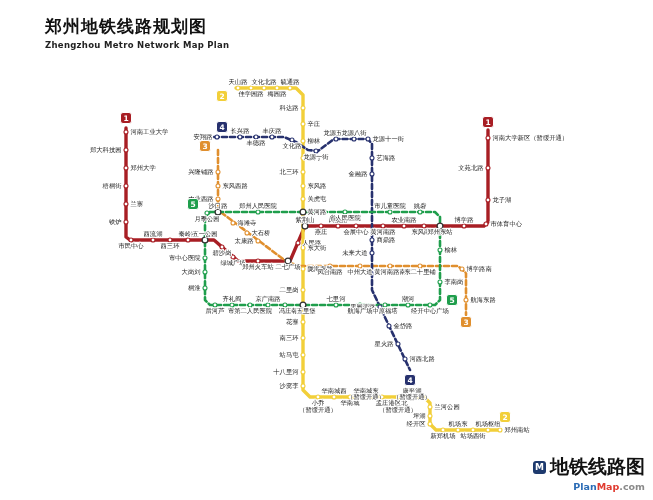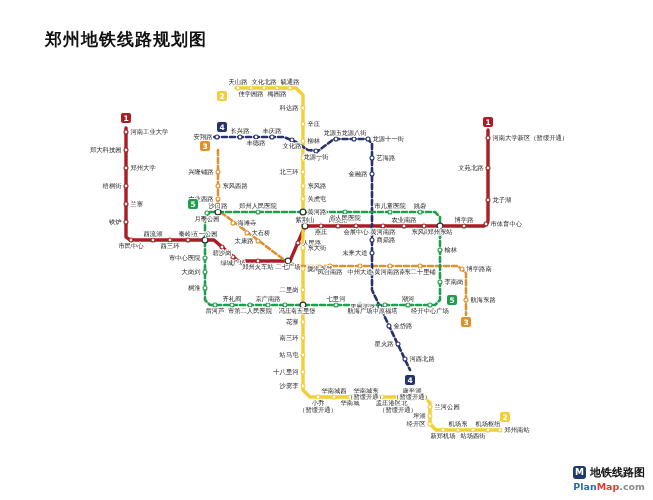--- a/index.html
+++ b/index.html
@@ -1,28 +1,28 @@
 <!DOCTYPE html>
 <html><head>
 <meta charset="utf-8">
 <style>
   html,body{margin:0;padding:0;}
   body{
     width:653px;height:500px;position:relative;background:#ffffff;overflow:hidden;
     font-family:"DejaVu Sans","Liberation Sans",sans-serif;
   }
-  .header{position:absolute;left:45px;top:28px;}
+  .header{position:absolute;left:45px;top:15px;}
   .header .title{font-size:17px;font-weight:bold;color:#111;letter-spacing:1px;}
   .header .subtitle{font-size:8.5px;font-weight:bold;color:#222;margin-top:2px;letter-spacing:0.3px;}
   .map-wrap{position:absolute;left:0;top:0;width:653px;height:500px;}
   .watermark{position:absolute;right:8px;bottom:8px;text-align:right;}
   .watermark .brand-row{display:flex;align-items:center;justify-content:flex-end;gap:4px;}
   .metro-logo{width:13px;height:13px;border-radius:3px;background:#1e3a6e;color:#fff;
     font-size:9px;font-weight:bold;display:flex;align-items:center;justify-content:center;line-height:1;}
-  .watermark .brand{font-size:11px;font-weight:bold;color:#111;}
+  .watermark .brand{font-size:19px;font-weight:bold;color:#111;}
   .watermark .domain{font-size:9.5px;font-weight:bold;margin-top:1px;}
 </style>
 </head>
 <body>
 
 <div class="map-wrap">
   <svg id="metro-svg" width="653" height="500" viewBox="0 0 653 500" xmlns="http://www.w3.org/2000/svg">
       <g>
         <polyline points="126,128 126,237 130,240 214,240 238,261 290,261 305,226 484,226 488,222 488,130" fill="none" stroke="#a81e24" stroke-width="3.4" stroke-linejoin="round" stroke-linecap="round"></polyline>
         <polyline points="236,88 296,88 303,95 303,390 310,397 424,397 430,403 430,424 436,430 500,430" fill="none" stroke="#f2cf39" stroke-width="3.4" stroke-linejoin="round" stroke-linecap="round"></polyline>
@@ -286,20 +286,21 @@
         <rect x="187.5" y="198.5" width="11" height="11" rx="2.5" fill="#1f9e4c" stroke="#ffffff" stroke-width="1"></rect>
         <text x="193" y="206.6" text-anchor="middle" font-size="7.5" font-weight="bold" fill="#ffffff">5</text>
         <rect x="446.5" y="294.5" width="11" height="11" rx="2.5" fill="#1f9e4c" stroke="#ffffff" stroke-width="1"></rect>
         <text x="452" y="302.6" text-anchor="middle" font-size="7.5" font-weight="bold" fill="#ffffff">5</text>
       </g>
     </svg>
 </div>
 
 <div class="header">
   <div class="title">郑州地铁线路规划图</div>
+  <div class="subtitle">Zhengzhou Metro Network Map Plan</div>
 </div>
 
 <div class="watermark">
   <div class="brand-row">
     <div class="metro-logo">M</div>
     <span class="brand">地铁线路图</span>
   </div>
   <div class="domain">
     <span id="wm-ditie" style="color: rgb(42, 107, 181);">Plan</span><span id="wm-map" style="color: rgb(224, 59, 48);">Map</span><span id="wm-com" style="color: rgb(138, 138, 138);">.com</span>
   </div>

